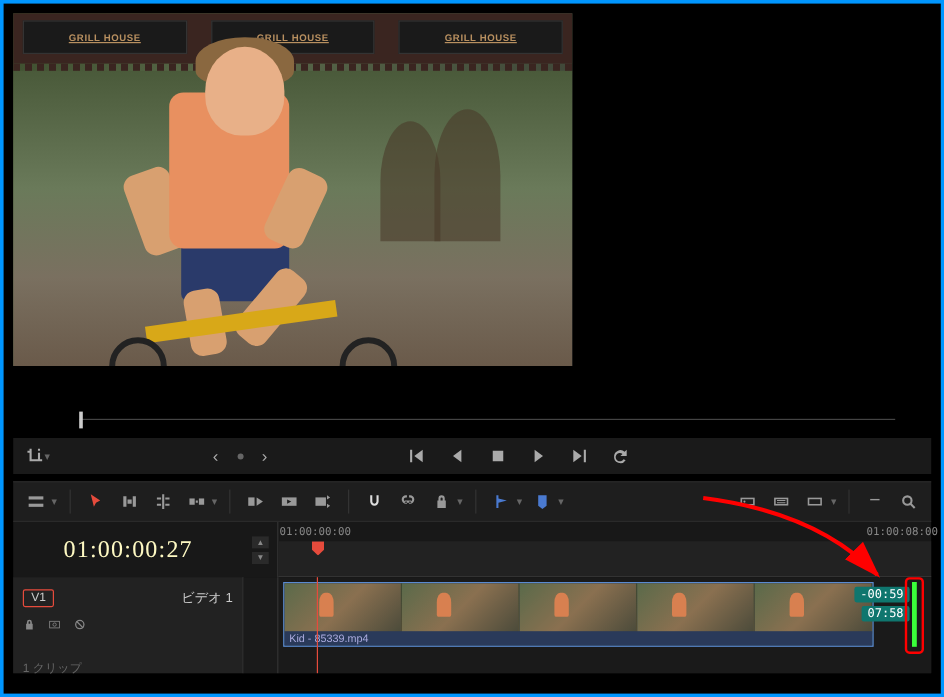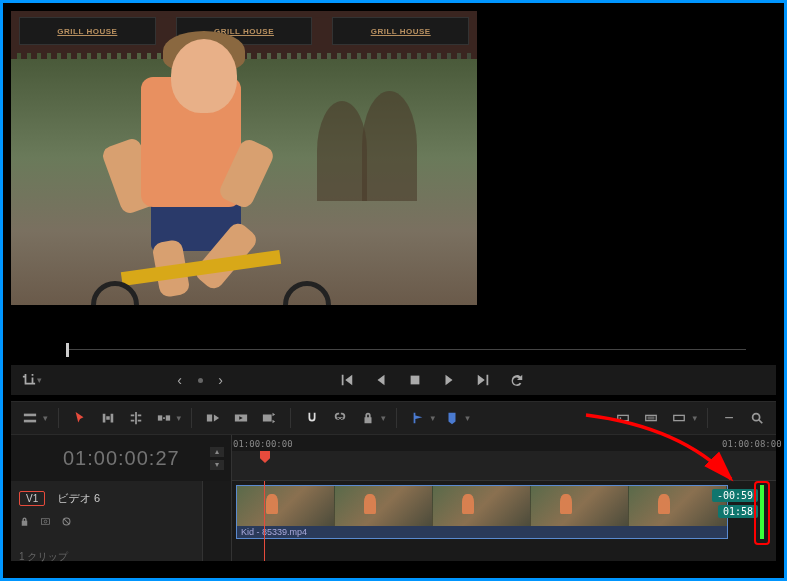--- a/index.html
+++ b/index.html
@@ -42,31 +42,31 @@
 
 .toolbar { position: absolute; top: 398px; left: 8px; right: 8px; height: 34px; background: #1e1e1e; border-top: 1px solid #2a2a2a; border-bottom: 1px solid #2a2a2a; display: flex; align-items: center; padding: 0 8px; gap: 6px; }
 .tool-icon { width: 22px; height: 22px; display: flex; align-items: center; justify-content: center; color: #999; cursor: pointer; }
 .tool-icon.active { color: #e64b3c; }
 .tool-icon svg { width: 14px; height: 14px; fill: currentColor; }
 .tool-sep { width: 1px; height: 20px; background: #333; margin: 0 4px; }
 .tool-chev { color: #666; font-size: 9px; margin-left: -4px; }
 
 .ruler-row { position: absolute; top: 432px; left: 8px; right: 8px; height: 46px; background: #181818; display: flex; }
 .ruler-left { width: 192px; display: flex; align-items: center; padding-left: 42px; }
-.timecode { color: #737373; font-size: 20px; font-family: Liberation Sans, sans-serif; letter-spacing: 1px; margin-left: 10px; }
+.timecode { color: #fef9c3; font-size: 20px; font-family: Liberation Serif, serif; letter-spacing: 1px; }
 .zoom-area { width: 28px; display: flex; flex-direction: column; align-items: center; justify-content: center; gap: 3px; }
 .zoom-btn { width: 14px; height: 10px; background: #2a2a2a; color: #888; font-size: 8px; display: flex; align-items: center; justify-content: center; cursor: pointer; }
 .ruler-track { flex: 1; position: relative; border-left: 1px solid #333; }
 .ruler-bg { position: absolute; top: 16px; left: 0; right: 0; bottom: 0; background: #222; border-bottom: 1px solid #333; }
 .ruler-label { position: absolute; top: 4px; color: #888; font-size: 9px; font-family: monospace; }
 .playhead-ruler { position: absolute; top: 16px; left: 28px; width: 10px; height: 12px; background: #e64b3c; clip-path: polygon(0 0, 100% 0, 100% 60%, 50% 100%, 0 60%); }
 
 .track-area { position: absolute; top: 478px; left: 8px; right: 8px; height: 80px; display: flex; background: #1a1a1a; }
 .track-head { width: 192px; background: #222; border-right: 1px solid #333; padding: 6px 8px; }
-.track-row1 { display: flex; align-items: center; gap: 12px; height: 22px; }
+.track-row1 { display: flex; align-items: center; gap: 24px; height: 22px; justify-content: space-between; }
 .track-badge { border: 1px solid #e64b3c; color: #ccc; font-size: 10px; padding: 1px 6px; border-radius: 2px; }
 .track-name { color: #ccc; font-size: 11px; }
 .track-row2 { display: flex; align-items: center; gap: 10px; height: 20px; margin-top: 3px; color: #888; font-size: 11px; }
 .track-info { color: #666; font-size: 10px; margin-top: 18px; }
 .track-spacer { width: 28px; background: #1a1a1a; }
 .track-lane { flex: 1; position: relative; border-left: 1px solid #333; background: #1a1a1a; }
 .clip { position: absolute; top: 4px; left: 4px; width: 492px; height: 54px; border: 1px solid #5a8ad0; background: #2a3a4a; overflow: hidden; }
 .clip-thumbs { position: absolute; top: 0; left: 0; right: 0; height: 42px; display: flex; }
 .thumb { flex: 1; background: linear-gradient(135deg, #5a6a4a 0%, #8a7050 50%, #4a4a3a 100%); border-right: 1px solid rgba(0,0,0,0.3); position: relative; }
 .thumb::after { content: ''; position: absolute; top: 8px; left: 30%; width: 12px; height: 20px; background: #d88050; border-radius: 40% 40% 10% 10%; }
@@ -287,21 +287,21 @@
     <div class="ruler-label" style="left:1px">01:00:00:00</div>
     <div class="ruler-label" style="left:490px">01:00:08:00</div>
     <div class="playhead-ruler"></div>
   </div>
 </div>
 
 <div class="track-area">
   <div class="track-head">
     <div class="track-row1">
       <span class="track-badge">V1</span>
-      <span class="track-name">ビデオ 6</span>
+      <span class="track-name">ビデオ 1</span>
     </div>
     <div class="track-row2">
       <span><svg width="11" height="11" viewBox="0 0 16 16" fill="#888">
             <path d="M5 7V5a3 3 0 0 1 6 0v2h1v7H4V7zm2 0h2V5a1 1 0 0 0-2 0z"></path>
           </svg></span>
       <span><svg width="11" height="11" viewBox="0 0 16 16" fill="none" stroke="#888">
             <rect x="2" y="4" width="12" height="8"></rect>
             <circle cx="8" cy="8" r="2"></circle>
           </svg></span>
       <span><svg width="11" height="11" viewBox="0 0 16 16" fill="none" stroke="#888" stroke-width="1.5">
@@ -318,21 +318,21 @@
         <div class="thumb"></div>
         <div class="thumb"></div>
         <div class="thumb"></div>
         <div class="thumb"></div>
         <div class="thumb"></div>
       </div>
       <div class="clip-label">Kid - 85339.mp4</div>
     </div>
     <div class="playhead-line"></div>
     <div class="trim-badge t1">-00:59</div>
-    <div class="trim-badge t2">01:58</div>
+    <div class="trim-badge t2">07:58</div>
     <div class="trim-handle"></div>
     <div class="highlight-box"></div>
   </div>
 </div>
 
 <div class="annotation-arrow">
   <svg viewBox="0 0 170 90">
     <defs>
         <marker id="ah" markerWidth="10" markerHeight="10" refX="8" refY="3" orient="auto">
           <path d="M0,0 L9,3 L0,6 z" fill="#ff0000"></path>

